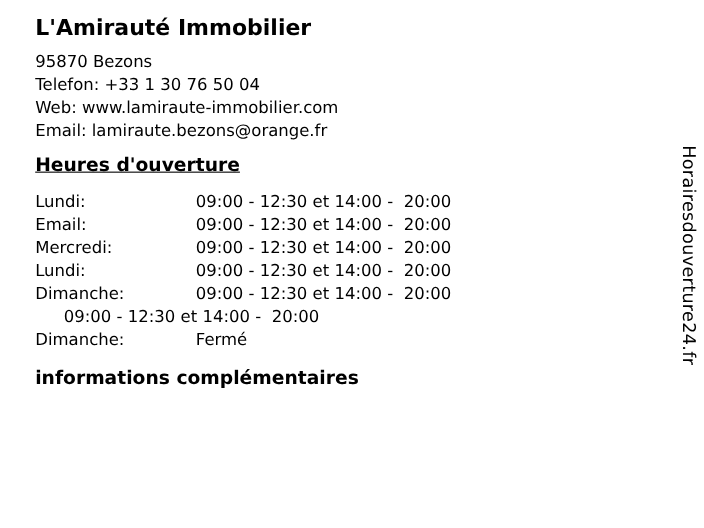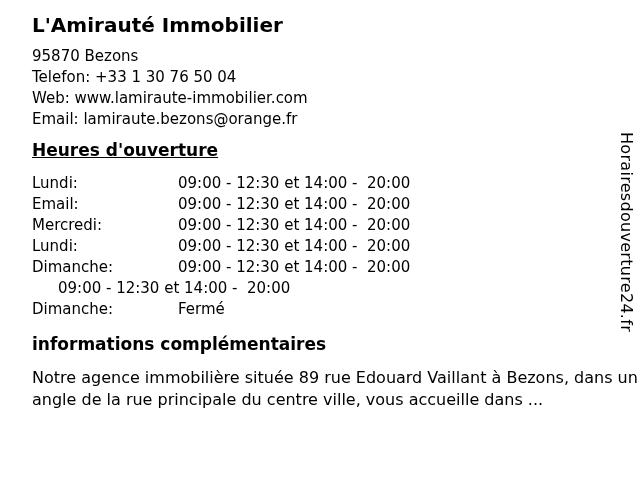--- a/index.html
+++ b/index.html
@@ -113,17 +113,16 @@
       <span class="times">09:00 - 12:30 et 14:00 -  20:00</span>
     </div>
     <div class="hours-row">
       <span class="day">Dimanche:</span>
       <span class="times">Fermé</span>
     </div>
   </div>
 
   <h2 class="section-heading info-heading">informations complémentaires</h2>
 
-  <p class="info-text">Notre agence immobilière située 89 rue Edouard Vaillant à Bezons, dans un angle de la rue principale du centre ville, vous accueille dans ...</p>
 
 </div>
 
 <div class="watermark">Horairesdouverture24.fr</div>
 
 </body></html>

